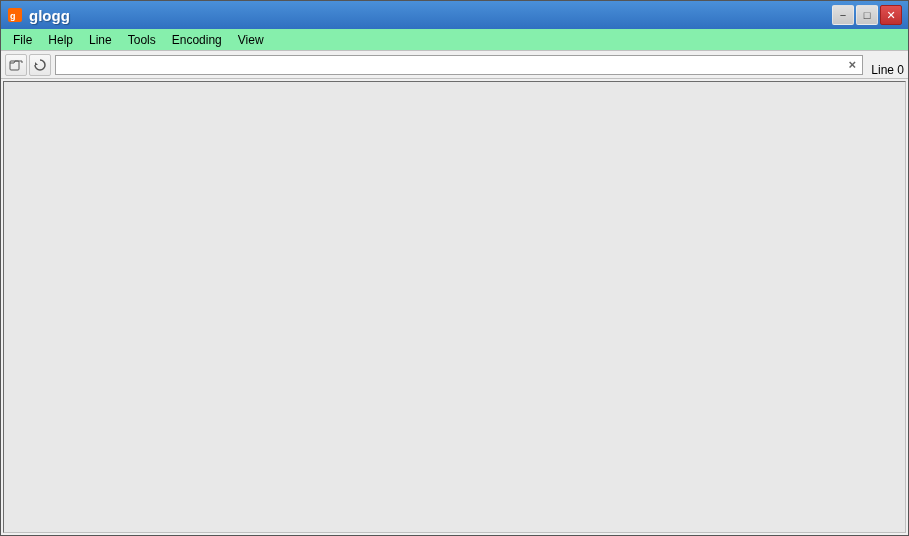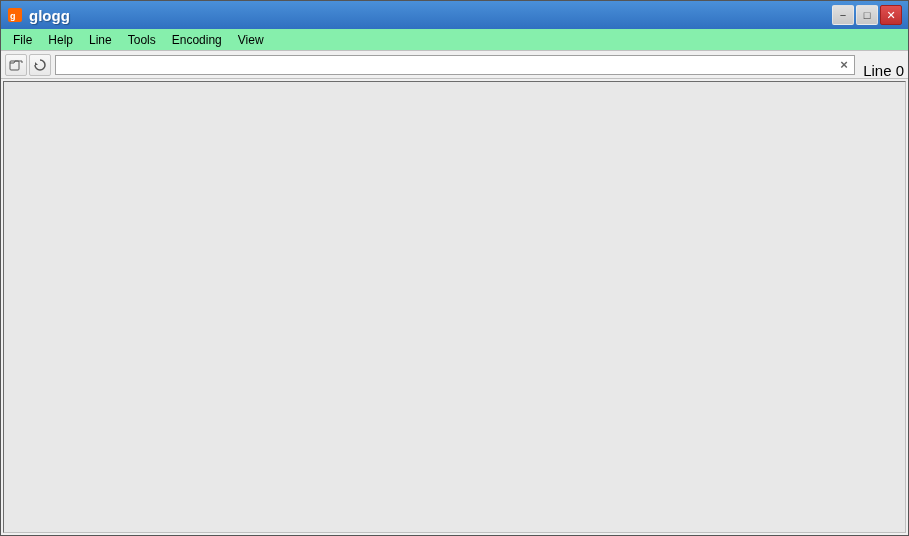--- a/index.html
+++ b/index.html
@@ -151,21 +151,21 @@
       display: flex;
       align-items: center;
       justify-content: center;
       cursor: pointer;
       color: #666;
       font-size: 13px;
       font-weight: bold;
     }
 
     .line-indicator {
-      font-size: 15px;
+      font-size: 12px;
       color: #000;
       margin-left: 4px;
       white-space: nowrap;
       margin-top: 11px;
     }
 
     .main-content {
       flex: 1;
       background: #e8e8e8;
       border: 1px inset #c0c0c0;

